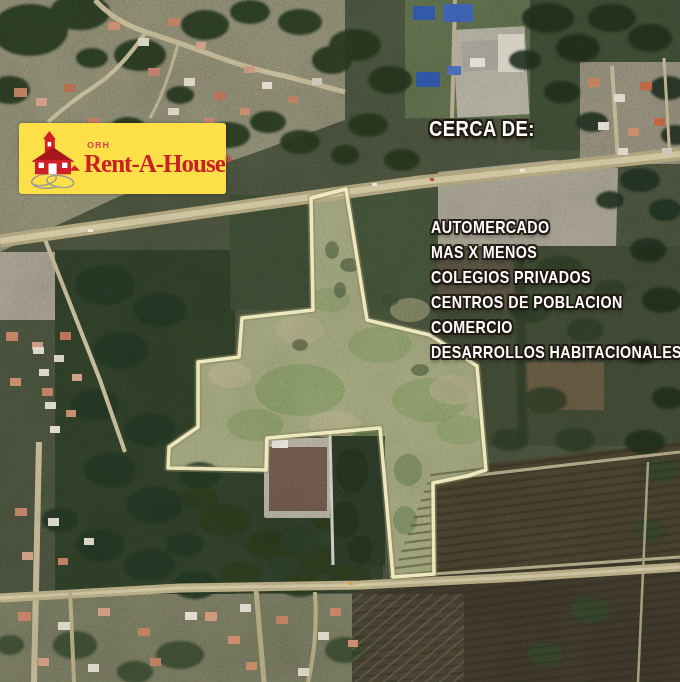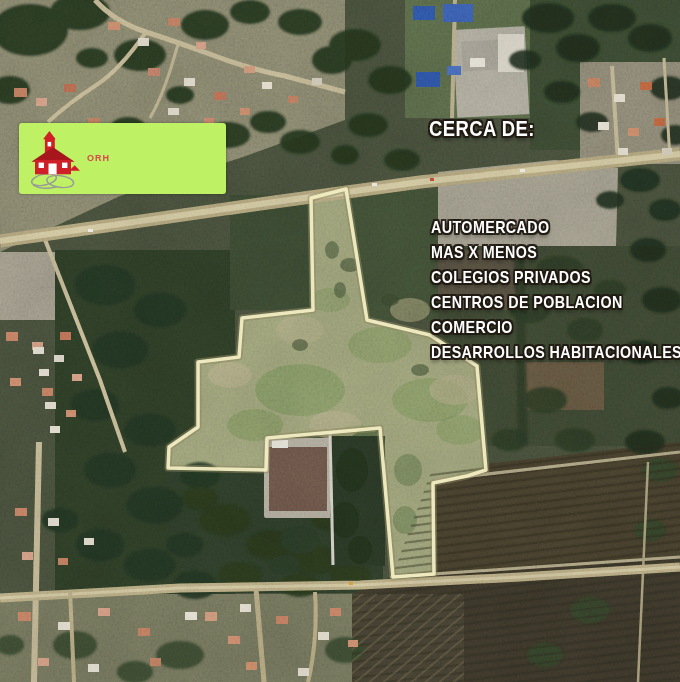--- a/index.html
+++ b/index.html
@@ -1,20 +1,20 @@
 <!DOCTYPE html>
 <html><head>
 <meta charset="utf-8">
 <style>
   html,body{margin:0;padding:0;background:#1b1b1b;}
   .stage{position:relative;width:680px;height:682px;overflow:hidden;background:#46503a;
          font-family:"Liberation Sans",sans-serif;}
   .stage svg.map{position:absolute;left:0;top:0;}
   
-  .logo-box{position:absolute;left:19px;top:123px;width:207px;height:71px;background:#bef264;
+  .logo-box{position:absolute;left:19px;top:123px;width:207px;height:71px;background:#fde047;
             border-radius:3px;box-shadow:0 0 3px rgba(0,0,0,.35);display:flex;align-items:center;}
   .logo-icon{margin-left:7px;flex:0 0 auto;}
   .logo-text{margin-left:4px;line-height:1;}
   .logo-orh{display:block;font-size:9px;font-weight:bold;letter-spacing:1px;color:#d7494f;
             margin:0 0 1px 3px;}
   .logo-brand{font-family:"Liberation Serif",serif;font-weight:bold;font-size:25px;
               color:#c92027;letter-spacing:-1px;white-space:nowrap;}
   .logo-brand sup{font-size:10px;letter-spacing:0;}
   
   .ov{position:absolute;color:#fff;font-weight:bold;transform:scaleX(.84);transform-origin:0 0;
@@ -348,20 +348,21 @@
       <rect x="24" y="14" width="4" height="5" fill="#ffffff"></rect>
       <polygon points="6,36 30,20 54,36" fill="#a8161d"></polygon>
       <rect x="10" y="34" width="40" height="16" fill="#cf2027"></rect>
       <rect x="25" y="38" width="9" height="12" fill="#ffffff"></rect>
       <rect x="14" y="37" width="6" height="6" fill="#ffffff"></rect>
       <rect x="40" y="37" width="6" height="6" fill="#ffffff"></rect>
       <polygon points="48,46 60,46 54,40" fill="#cf2027"></polygon>
     </svg>
     <div class="logo-text">
       <span class="logo-orh">ORH</span>
+      <span class="logo-brand"><span>Rent-A-House</span><sup>®</sup></span>
     </div>
   </div>
 
   <div class="ov cerca">CERCA DE:</div>
   <div class="ov near-list">
     <div>AUTOMERCADO</div>
     <div>MAS X MENOS</div>
     <div>COLEGIOS PRIVADOS</div>
     <div>CENTROS DE POBLACION</div>
     <div>COMERCIO</div>

